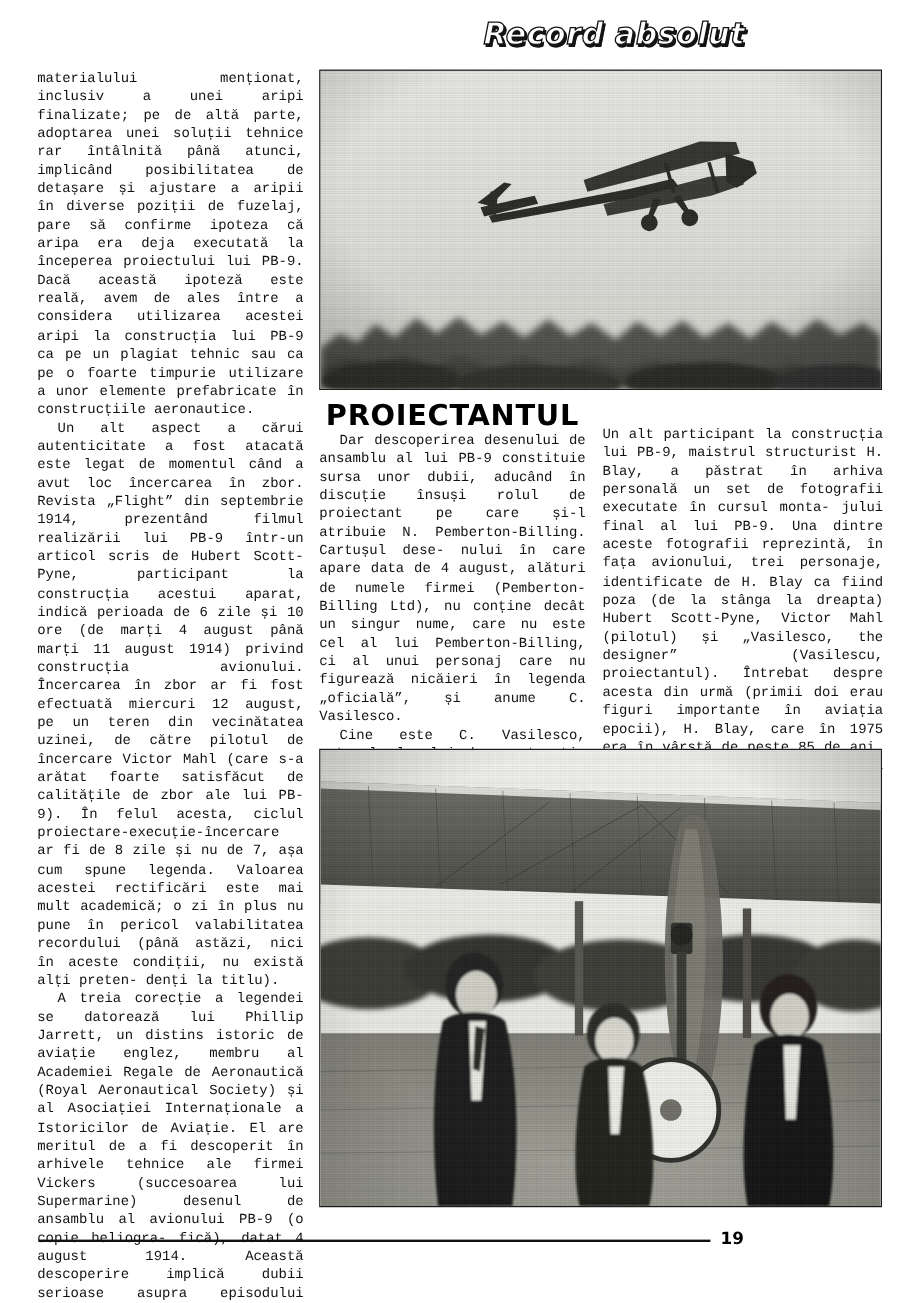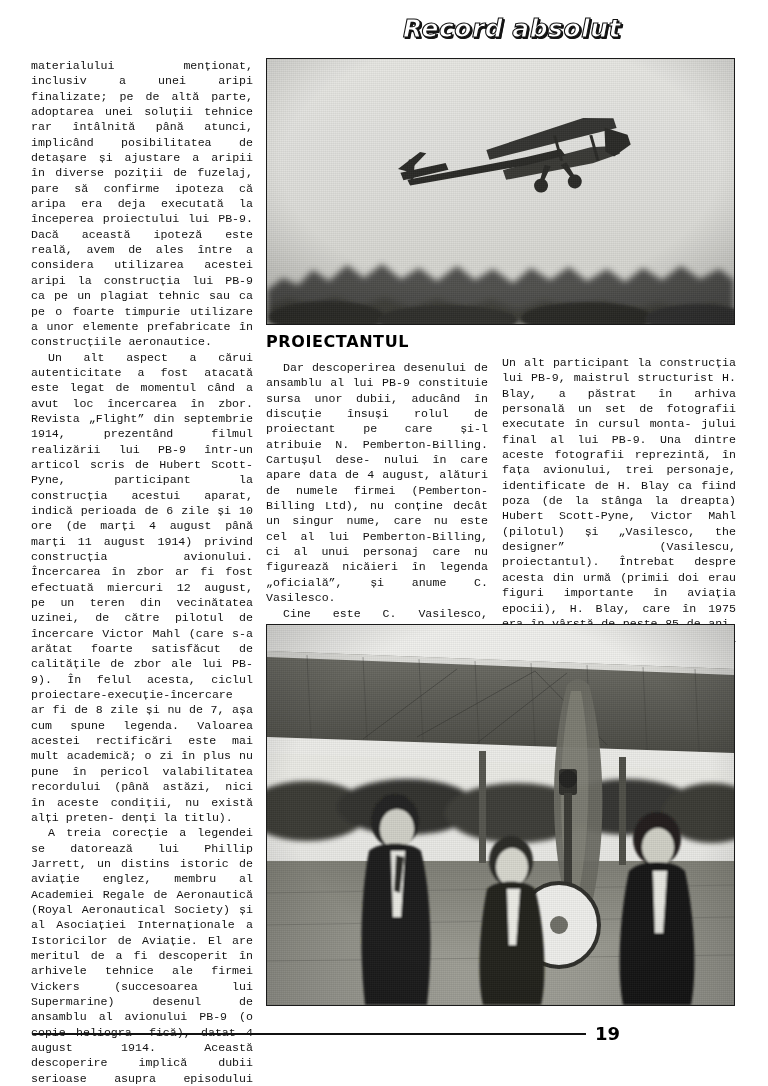--- a/index.html
+++ b/index.html
@@ -77,22 +77,23 @@
   }
 
   
   .section-head {
     position: absolute;
     left: 266px;
     top: 332px;
     width: 222px;
     font-family: "DejaVu Sans", sans-serif;
     font-weight: bold;
-    font-size: 16px;
+    font-size: 24px;
     letter-spacing: 0.6px;
+    text-align: center;
     color: #000000;
   }
 
   
   .photo {
     position: absolute;
     border: 1.5px solid #1a1a1a;
     overflow: hidden;
     background: #d8d8d4;
   }
@@ -144,21 +145,21 @@
   }
   .footer-rule {
     flex: 1;
     height: 2.6px;
     background: #111111;
     margin: 2px 9px 0 1px;
   }
   .footer-page {
     font-family: "DejaVu Sans", sans-serif;
     font-weight: bold;
-    font-size: 18px;
+    font-size: 14px;
     color: #000000;
   }
 </style>
 </head>
 <body>
 
 <div class="page">
 
   <div class="masthead">Record absolut</div>
 

